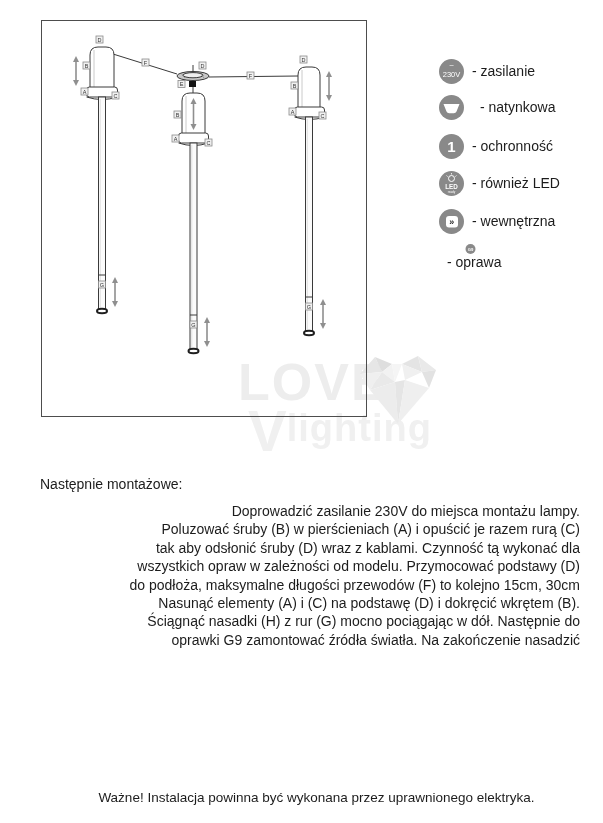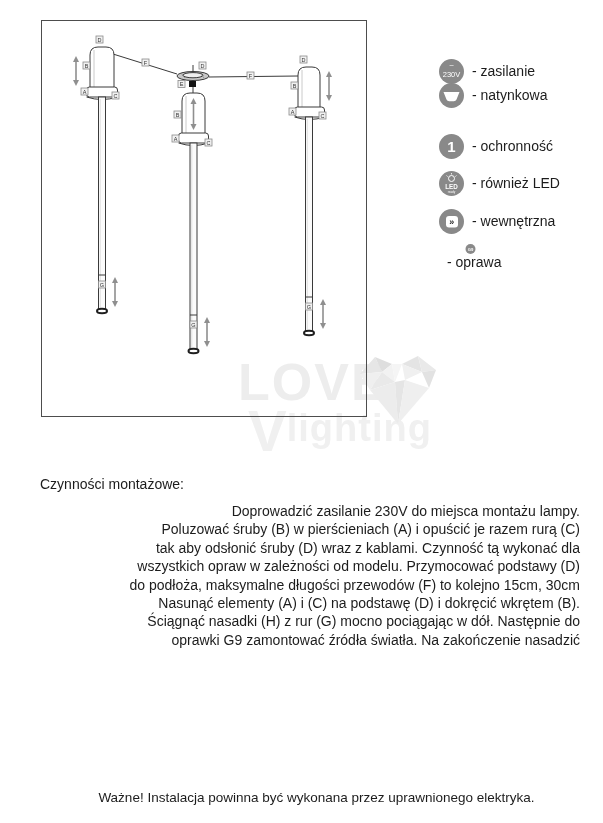--- a/index.html
+++ b/index.html
@@ -232,21 +232,21 @@
 
     <div class="legend-row" style="top:0px;">
       <svg width="25" height="25" viewBox="0 0 25 25">
         <circle cx="12.5" cy="12.5" r="12.5" fill="#898989"></circle>
         <text x="12.5" y="9" font-family="Liberation Sans, sans-serif" font-size="8" fill="#ffffff" text-anchor="middle">~</text>
         <text x="12.5" y="17.5" font-family="Liberation Sans, sans-serif" font-size="7.5" fill="#ffffff" text-anchor="middle">230V</text>
       </svg>
       <span class="legend-label">- zasilanie</span>
     </div>
 
-    <div class="legend-row" style="top:24px;">
+    <div class="legend-row" style="top:36px;gap:8px;">
       <svg width="25" height="25" viewBox="0 0 25 25">
         <circle cx="12.5" cy="12.5" r="12.5" fill="#898989"></circle>
         <path d="M4.5,9 L20.5,9 L17.5,16.5 Q16.8,18.3 14.8,18.3 L10.2,18.3 Q8.2,18.3 7.5,16.5 Z" fill="#ffffff"></path>
       </svg>
       <span class="legend-label">- natynkowa</span>
     </div>
 
     <div class="legend-row" style="top:75px;">
       <svg width="25" height="25" viewBox="0 0 25 25">
         <circle cx="12.5" cy="12.5" r="12.5" fill="#898989"></circle>
@@ -280,21 +280,21 @@
     <div class="legend-row" style="top:186px;flex-direction:column;">
       <svg width="25" height="25" viewBox="0 0 25 25">
         <circle cx="12.5" cy="12.5" r="12.5" fill="#898989"></circle>
         <text x="12.5" y="16.5" font-family="Liberation Sans, sans-serif" font-size="10.5" font-weight="bold" fill="#ffffff" text-anchor="middle">G9</text>
       </svg>
       <span class="legend-label">- oprawa</span>
     </div>
   </div>
 
   <div class="instructions">
-    <div class="instructions-heading">Czynności montażowe:</div>
+    <div class="instructions-heading">Następnie montażowe:</div>
     <div class="instruction-line">Doprowadzić zasilanie 230V do miejsca montażu lampy.</div>
     <div class="instruction-line">Poluzować śruby (B) w pierścieniach (A) i opuścić je razem rurą (C)</div>
     <div class="instruction-line">tak aby odsłonić śruby (D) wraz z kablami. Czynność tą wykonać dla</div>
     <div class="instruction-line">wszystkich opraw w zależności od modelu. Przymocować podstawy (D)</div>
     <div class="instruction-line">do podłoża, maksymalne długości przewodów (F) to kolejno 15cm, 30cm</div>
     <div class="instruction-line">Nasunąć elementy (A) i (C) na podstawę (D) i dokręcić wkrętem (B).</div>
     <div class="instruction-line">Ściągnąć nasadki (H) z rur (G) mocno pociągając w dół. Następnie do</div>
     <div class="instruction-line">oprawki G9 zamontować źródła światła. Na zakończenie nasadzić</div>
   </div>
 

